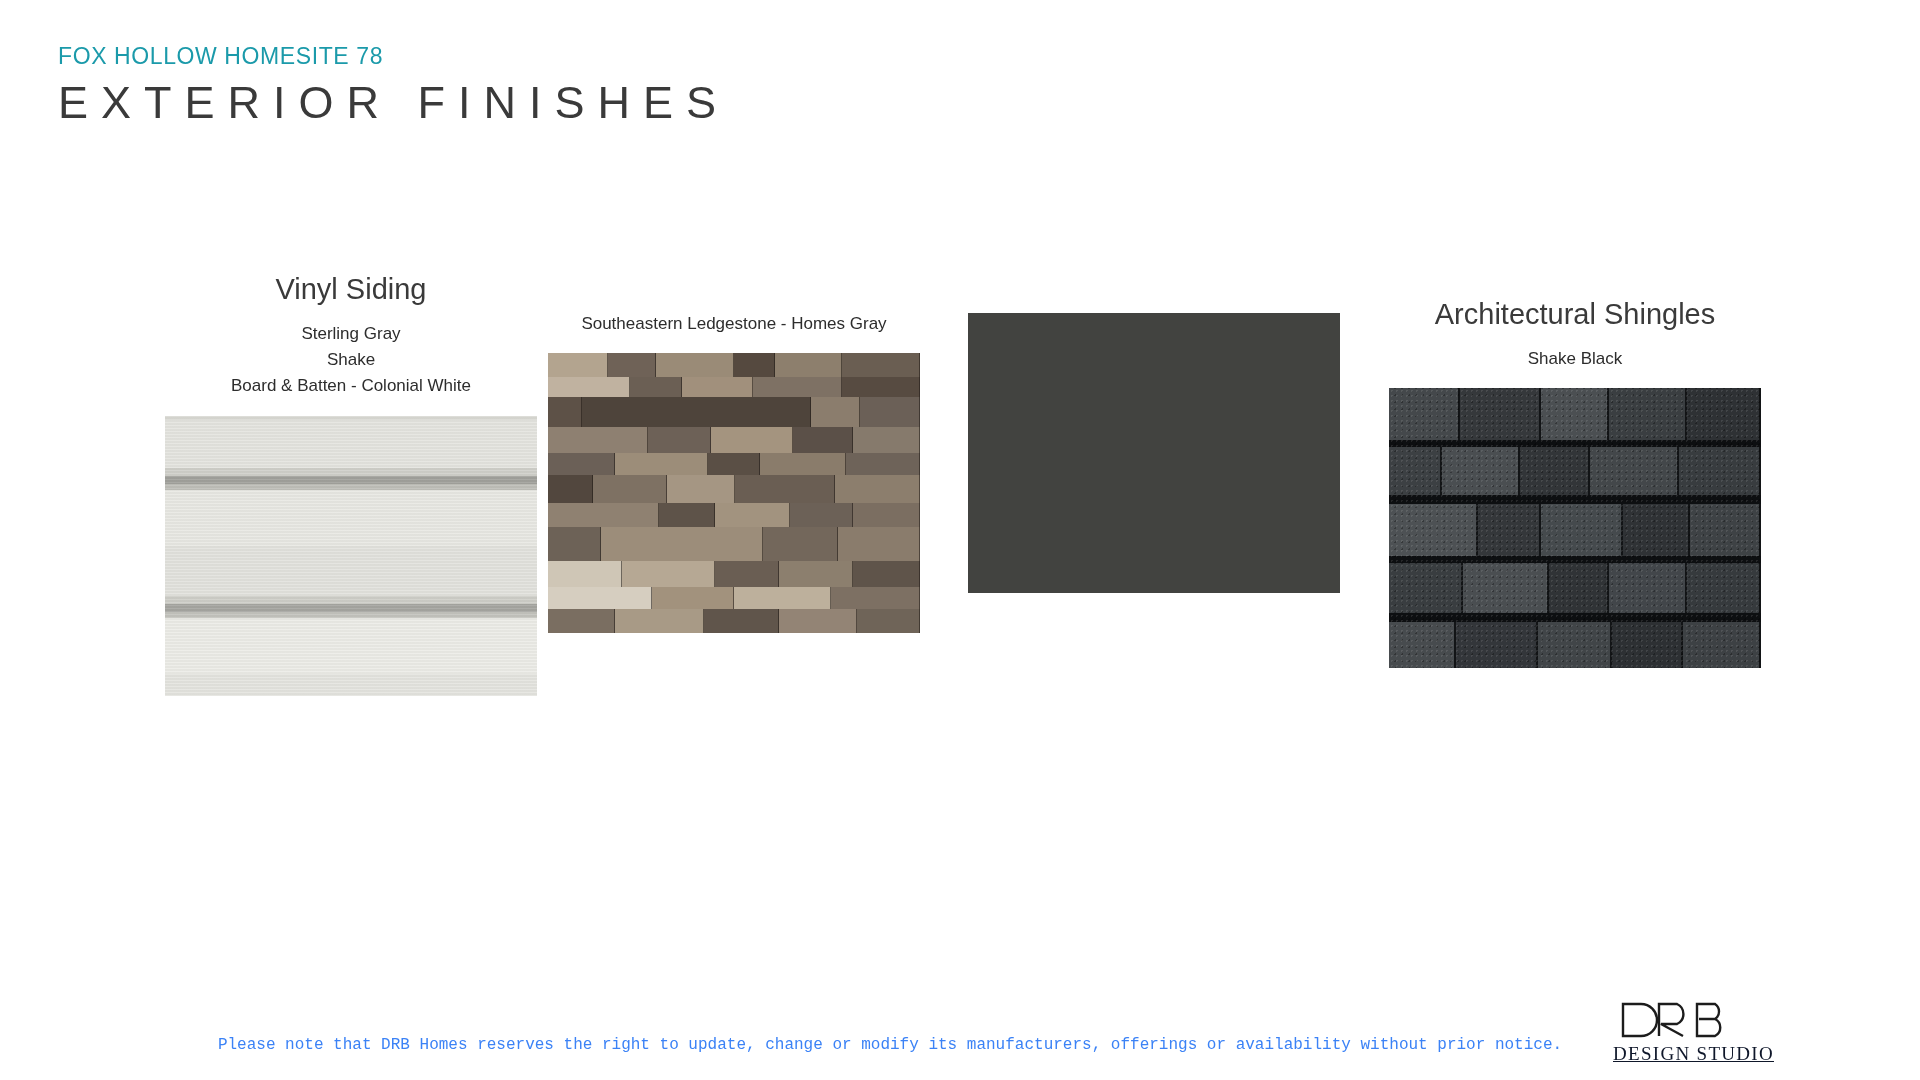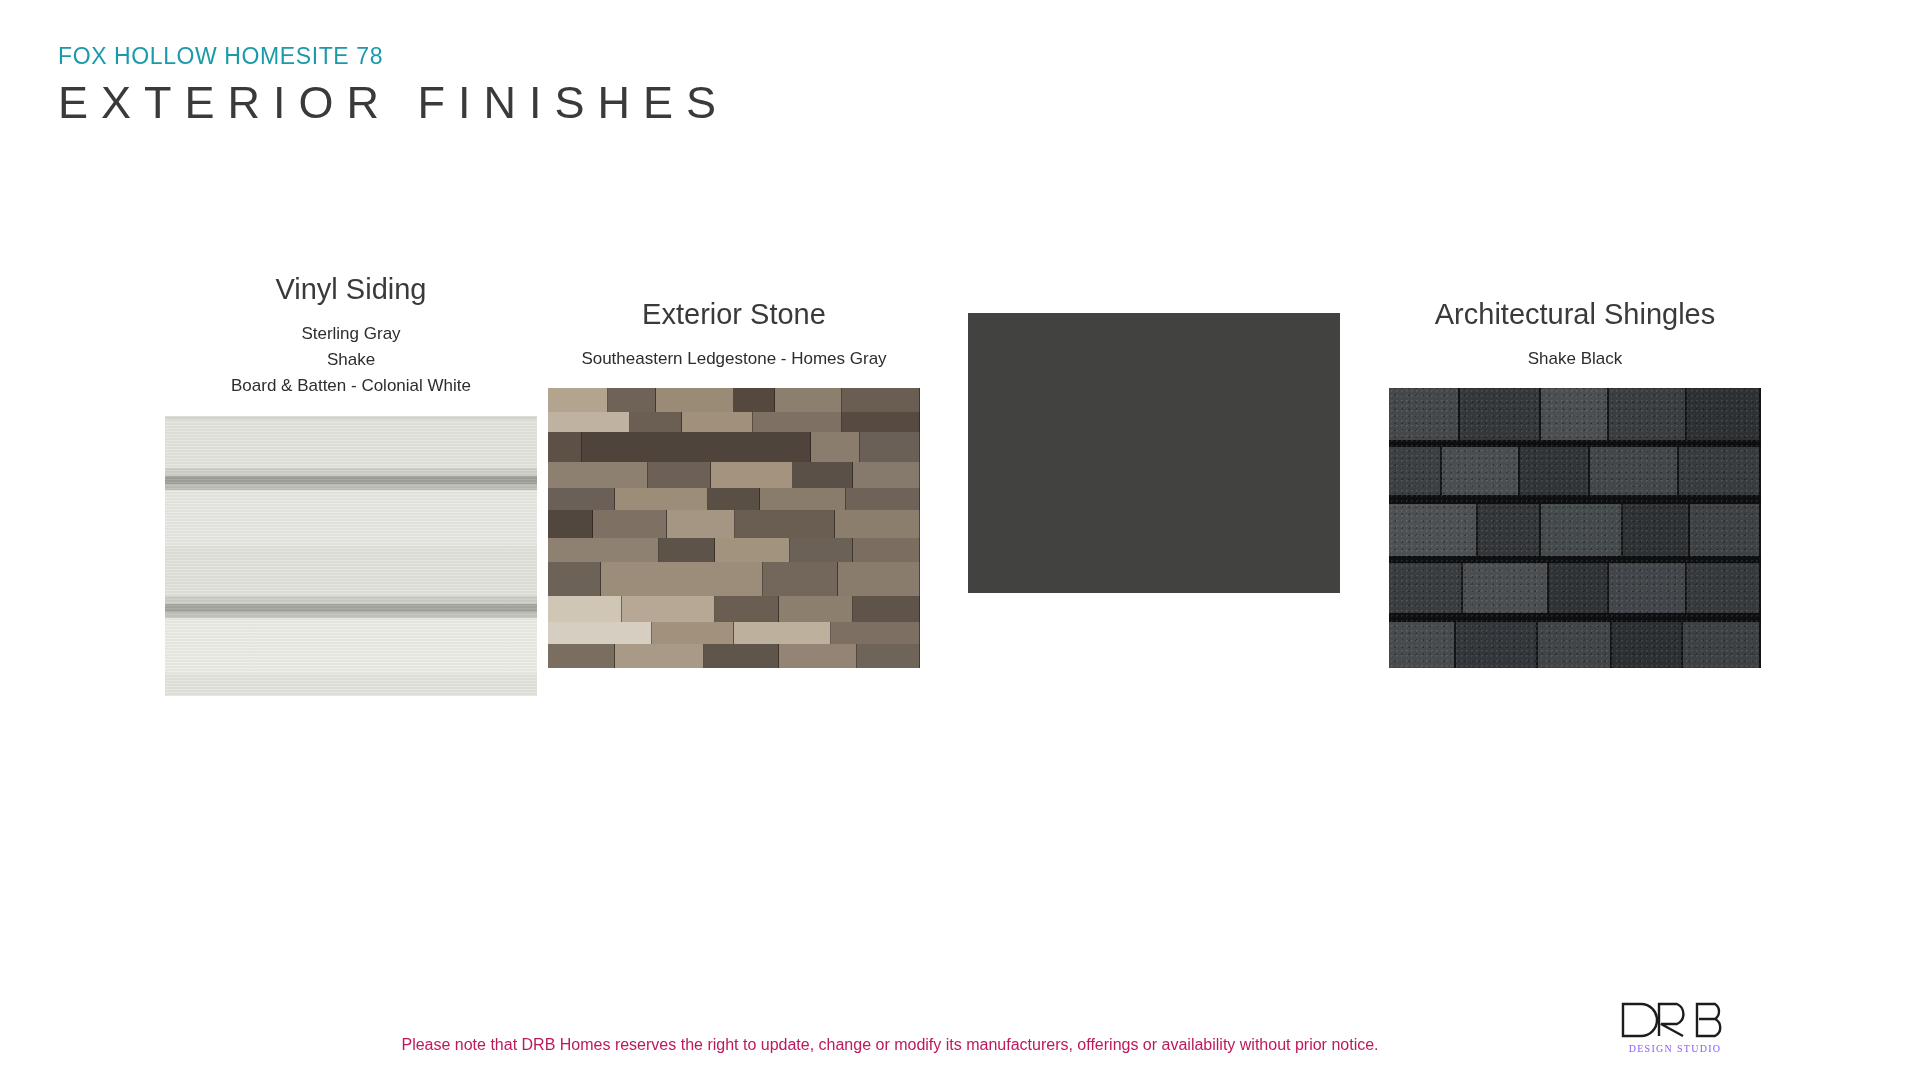--- a/index.html
+++ b/index.html
@@ -170,43 +170,45 @@
   }
 
   
   .disclaimer {
     position: absolute;
     left: 0;
     top: 1035px;
     width: 1780px;
     text-align: center;
     font-size: 16px;
-    color: #be185d;
+    color: #3b82f6;
     line-height: 1.3;
+    font-family: Liberation Mono, monospace;
   }
   .logo {
     position: absolute;
     left: 1613px;
     top: 1000px;
     width: 124px;
     text-align: center;
   }
   .logo-mark {
     width: 112px;
     height: 40px;
     margin: 0 auto;
     display: block;
   }
   .logo-sub {
     margin-top: 3px;
     font-family: "Liberation Serif", serif;
-    font-size: 10px;
+    font-size: 19px;
     letter-spacing: 1.3px;
-    color: #8b5cf6;
+    color: #0f172a;
     white-space: nowrap;
+    text-decoration: underline;
   }
 </style>
 </head>
 <body>
 
 <div class="header">
   <div class="header-sub">FOX HOLLOW HOMESITE 78</div>
   <div class="header-title">EXTERIOR FINISHES</div>
 </div>
 
@@ -214,21 +216,20 @@
 
   <div class="col col-1">
     <div class="col-title">Vinyl Siding</div>
     <div class="col-desc">Sterling Gray
 Shake
 Board &amp; Batten - Colonial White</div>
     <div class="swatch sw-vinyl"></div>
   </div>
 
   <div class="col col-2">
-    <div class="col-title">Exterior Stone</div>
     <div class="col-desc">Southeastern Ledgestone - Homes Gray</div>
     <div class="swatch sw-stone">
       <div class="stone-row" style="top:0px;height:24px;">
         <i style="width:16%;background:#b3a48f;"></i>
         <i style="width:13%;background:#6f6257;"></i>
         <i style="width:21%;background:#9a8b77;"></i>
         <i style="width:11%;background:#55493f;"></i>
         <i style="width:18%;background:#8d7f6d;"></i>
         <i style="width:21%;background:#6a5e52;"></i>
       </div>

